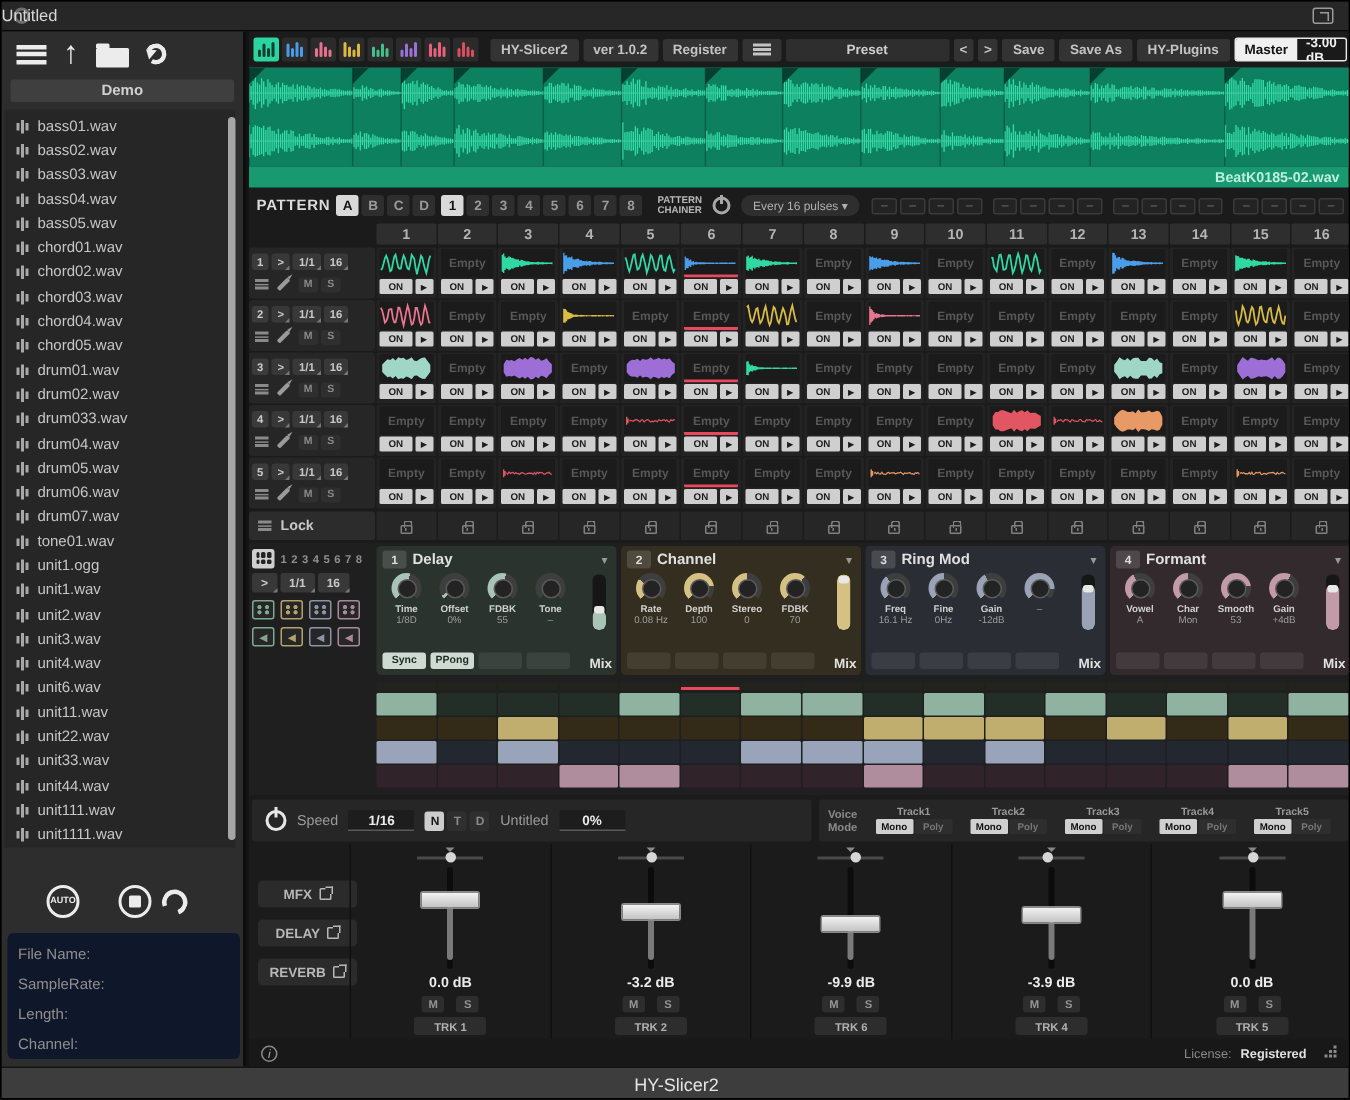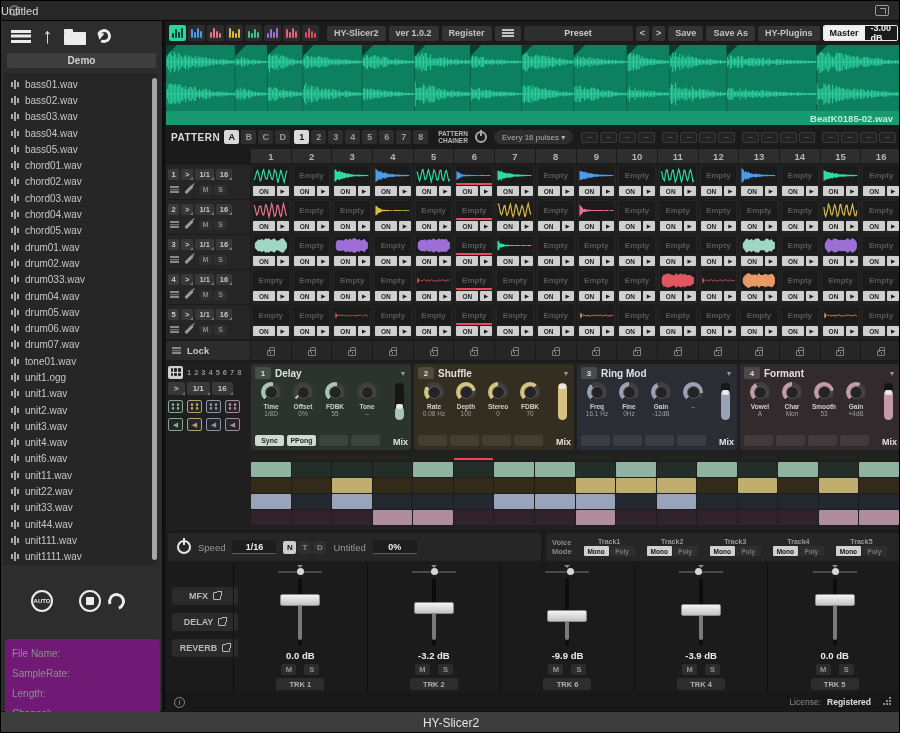--- a/index.html
+++ b/index.html
@@ -29,21 +29,21 @@
 .fico{width:2px;height:9px;background:#a8a8a8;position:relative;margin:0 9px 0 11px;flex:none}
 .fico::before{content:"";position:absolute;left:-3px;top:2px;width:2px;height:5px;background:#a8a8a8}
 .fico::after{content:"";position:absolute;left:3px;top:2px;width:2px;height:5px;background:#a8a8a8}
 .side-scroll{position:absolute;right:5px;top:57px;width:5px;height:482px;background:#a6a6a6;border-radius:3px}
 .side-transport{position:absolute;left:0;top:562px;width:100%;height:36px;display:flex;align-items:center}
 .circle-btn{width:22px;height:22px;border:2px solid #ececec;border-radius:50%;display:flex;align-items:center;justify-content:center;flex:none}
 .auto{margin-left:30px;font-size:6px;font-weight:bold;color:#ececec}
 .stop{margin-left:26px}
 .sq{width:8px;height:8px;background:#ececec;border-radius:1px}
 .loop{width:17px;height:17px;border:3px solid #ececec;border-radius:50%;border-bottom-color:transparent;margin-left:7px;transform:rotate(25deg)}
-#side-info{position:absolute;left:4px;top:618px;width:155px;height:84px;background:#701a75;border-radius:4px;padding:9px 0 0 7px}
+#side-info{position:absolute;left:4px;top:601px;width:155px;height:84px;background:#0f172a;border-radius:4px;padding:9px 0 0 7px}
 .inflabel{color:#8f8f8f;font-size:10px;margin-bottom:9px}
 
 
 #main{position:absolute;left:165px;top:20px;width:735px;height:690px;background:#1b1b1b}
 
 
 #toolbar{position:absolute;left:0;top:0;width:735px;height:24px;display:flex;align-items:center;gap:3px;padding:0 3px}
 #slots{display:flex;gap:2px;margin-right:5px}
 .slot{width:17px;height:16px;background:#2b2b2b;border-radius:2px;display:flex;align-items:flex-end;justify-content:center;gap:1px;padding-bottom:3px;cursor:pointer}
 .slot.sel{background:#2bd4a0}
@@ -1471,21 +1471,21 @@
               <div class="fxubtn lit">Sync</div>
               <div class="fxubtn lit">PPong</div>
               <div class="fxubtn"></div>
               <div class="fxubtn"></div>
             </div>
      <div class="mixlab">Mix</div>
           </div>
           <div class="fxu" style="background: rgb(51, 46, 31);">
             <div class="fxu-head">
        <div class="fxu-num">2</div>
-       <div class="fxu-name">Shuffle</div>
+       <div class="fxu-name">Channel</div>
        <div class="fxu-caret">▾</div>
      </div>
      <div class="fxu-knobs">
               <div class="knob-wrap">
       <div class="knob" style="background:conic-gradient(from 225deg, #d6c184 0deg 81deg, #3e3e3e 81deg 270deg, rgba(0,0,0,0) 270deg 360deg)">
                   <div class="kcap"></div>
                 </div>
       <div class="klabel">Rate</div>
       <div class="kvalue">0.08 Hz</div>
               </div>

